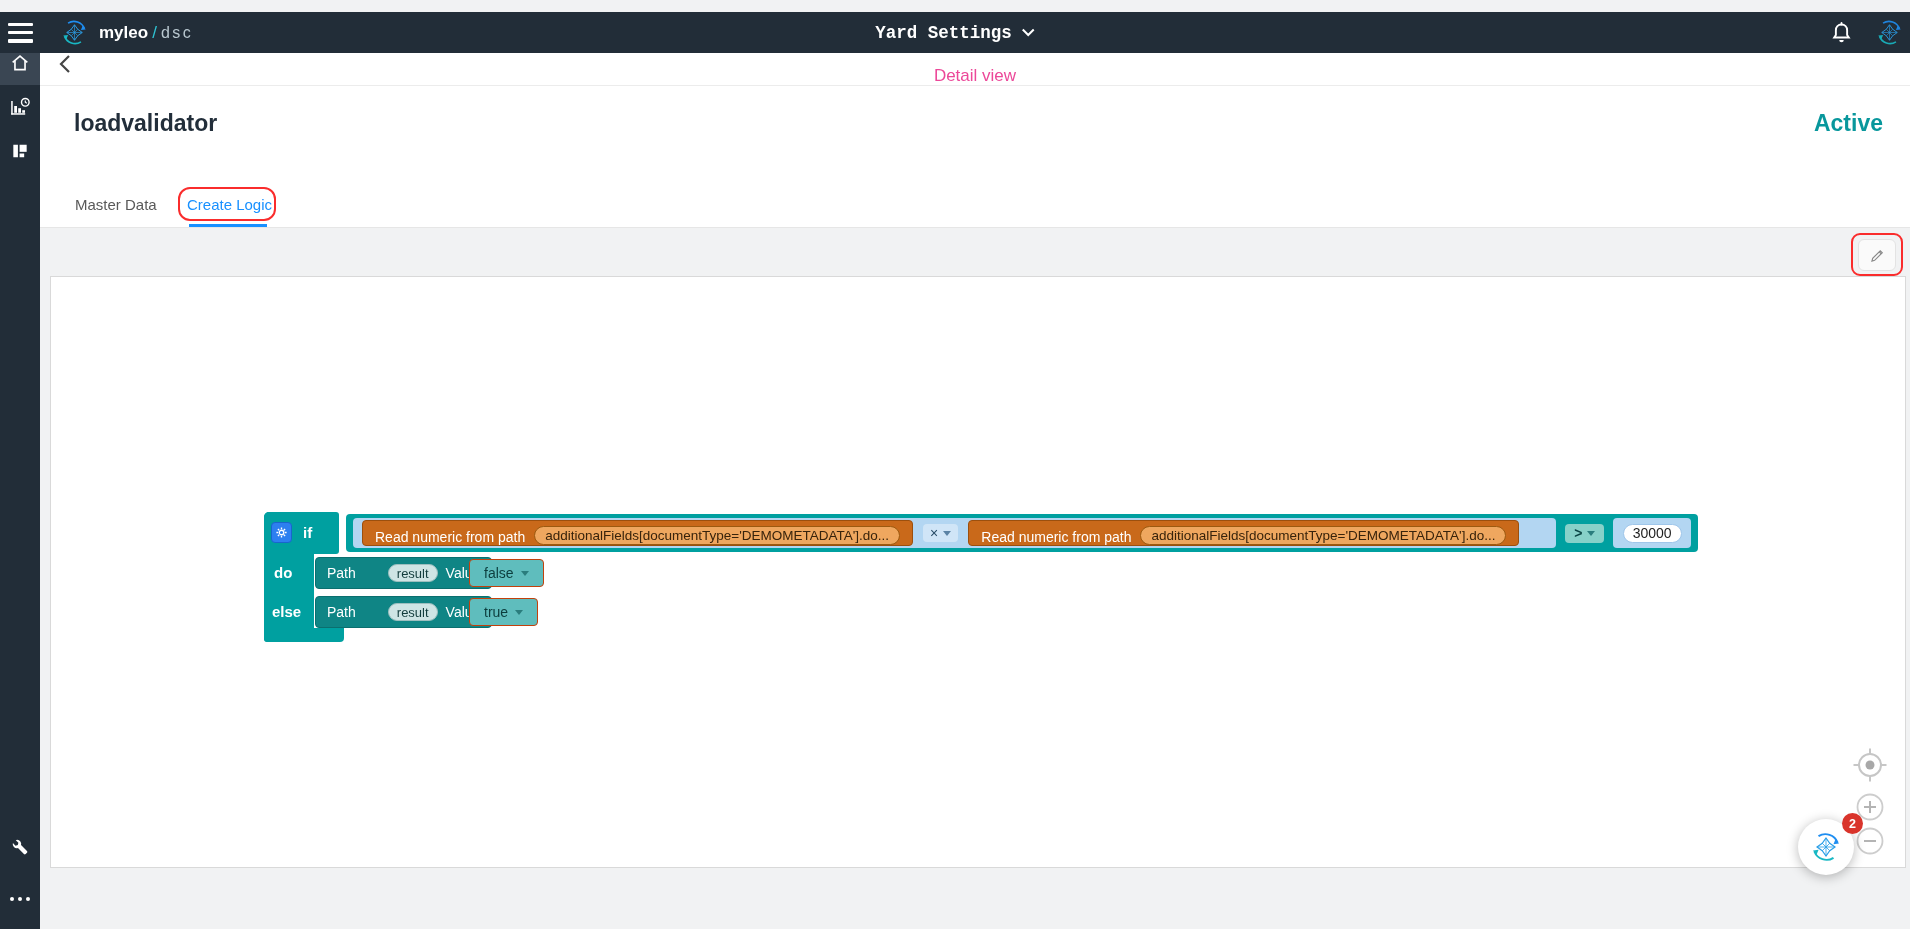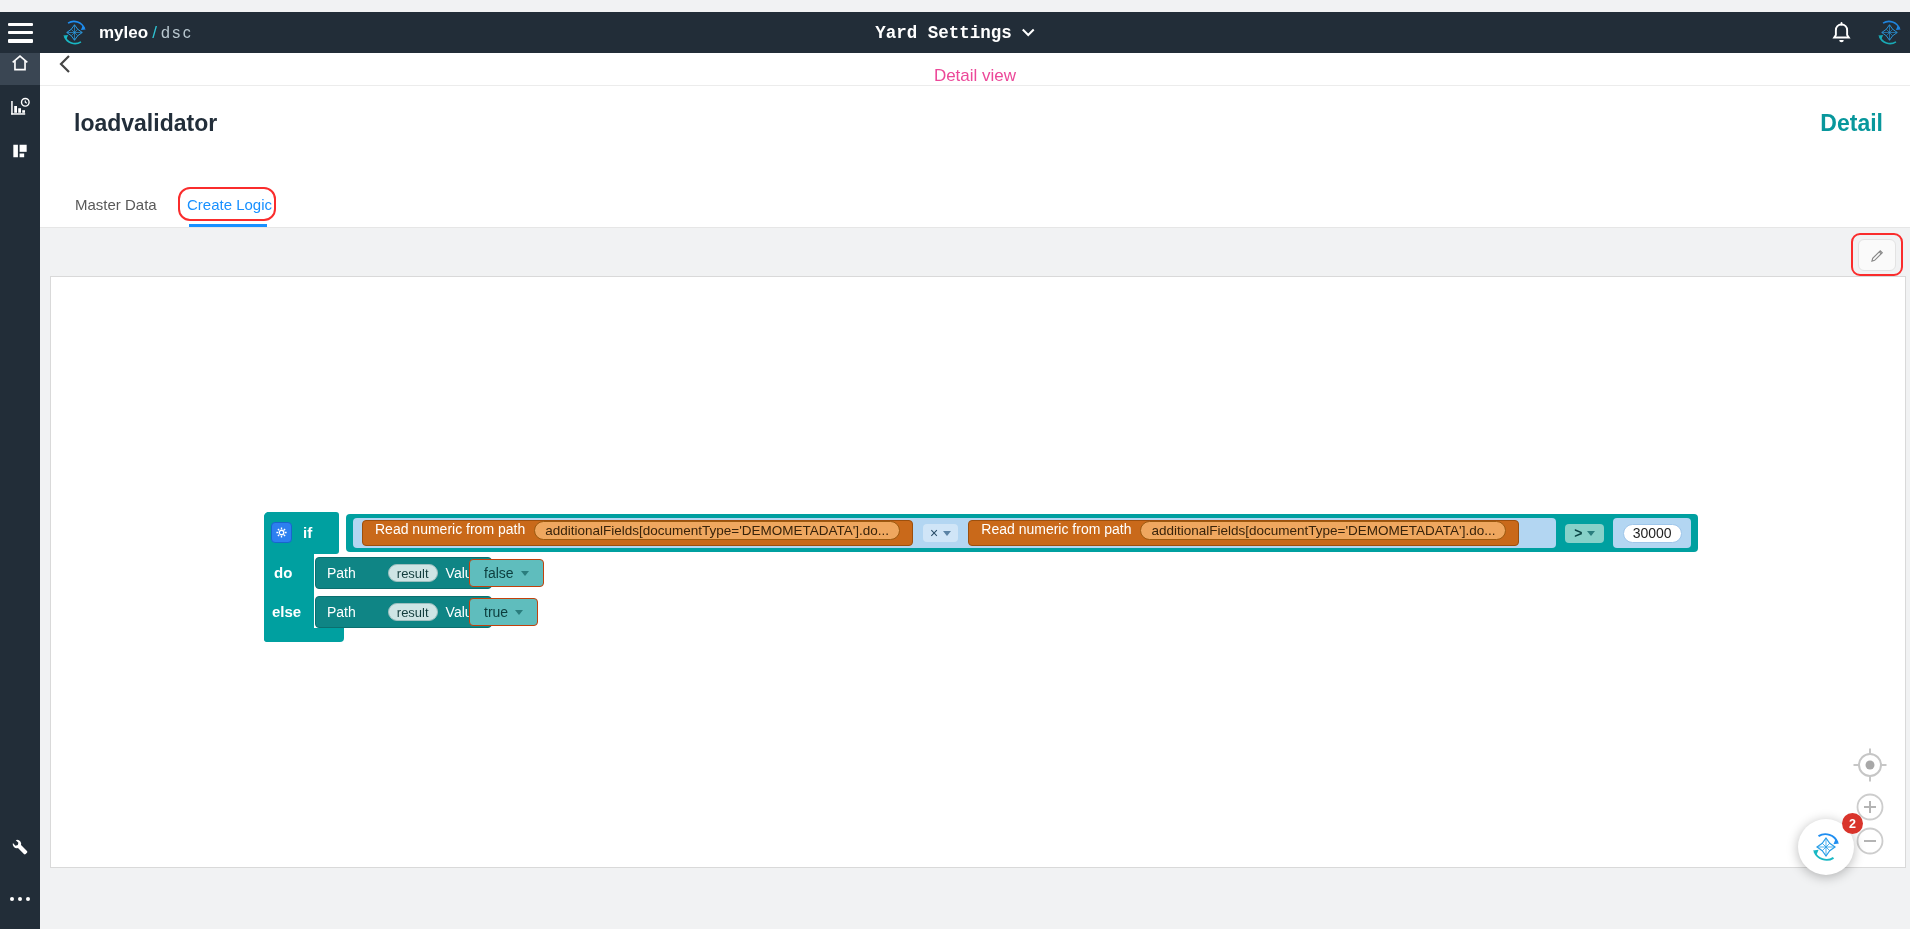--- a/index.html
+++ b/index.html
@@ -74,21 +74,21 @@
   .blk-label { position:absolute; color:#fff; font-size:15px; font-weight:600; }
   .gear-chip { position:absolute; left:220px; top:245px; width:21px; height:21px; background:#2d7ff0;
                border:1px solid #1866cc; border-radius:4px; display:flex; align-items:center;
                justify-content:center; cursor:pointer; }
 
   .cond { left:295px; top:237px; width:1352px; height:38px; border-radius:4px; display:flex;
           align-items:center; padding:0 7px; gap:9px; }
   .mult { width:1208px; height:30px; border-radius:4px; display:flex; align-items:center;
           gap:10px; padding:0 9px; }
   .orange-block { height:26px; background:#c9691a; border:1px solid #9c4f0d; border-radius:4px;
-                  display:flex; align-items:flex-start; gap:9px; padding:0 12px; white-space:nowrap; }
+                  display:flex; align-items:flex-end; gap:9px; padding:0 12px; white-space:nowrap; }
   .orange-block .lbl { color:#fff; font-size:14px; }
   .orange-field { background:#efa75f; border:1px solid #9c5a10; border-radius:11px; padding:1px 10px;
                   color:#38230b; font-size:13.5px; max-width:392px; overflow:hidden; cursor:text; }
   .pill { display:flex; align-items:center; gap:5px; border-radius:4px; cursor:pointer; }
   .op-mult { background:rgba(255,255,255,.38); padding:1px 7px; color:#274b66; font-size:14px; }
   .op-cmp { background:#87d1c9; padding:1.5px 9px; color:#0b4545; font-size:14px; font-weight:600; }
   .num-block { width:78px; height:30px; border-radius:4px; display:flex; align-items:center; justify-content:center; }
   .num-field { background:#fff; border:1px solid #9fc6ea; border-radius:11px; padding:0.5px 9px;
                font-size:14px; color:#1e1e1e; cursor:text; }
   .tri { width:0; height:0; border-left:4px solid transparent; border-right:4px solid transparent; }
@@ -205,21 +205,21 @@
     <div class="back-btn">
       <svg width="12" height="20" viewBox="0 0 12 20" fill="none" stroke="#454545" stroke-width="2.2">
         <path d="M10 2 L2 10 L10 18"></path>
       </svg>
     </div>
     <div class="view-title">Detail view</div>
   </div>
 
   <div class="title-section">
     <div class="record-title">loadvalidator</div>
-    <div class="record-status">Detail</div>
+    <div class="record-status">Active</div>
     <div class="tab tab-master">Master Data</div>
     <div class="tab tab-create">Create Logic</div>
     <div class="tab-underline"></div>
     <div class="anno anno-tab"></div>
   </div>
 
   <div class="edit-btn">
     <svg width="19" height="19" viewBox="0 0 24 24" fill="none" stroke="#8a8a8a" stroke-width="1.5">
       <path d="M5 19l.9-3.4L15.5 6l2.5 2.5-9.6 9.6L5 19z"></path>
       <path d="M14.2 7.3l2.5 2.5"></path>

